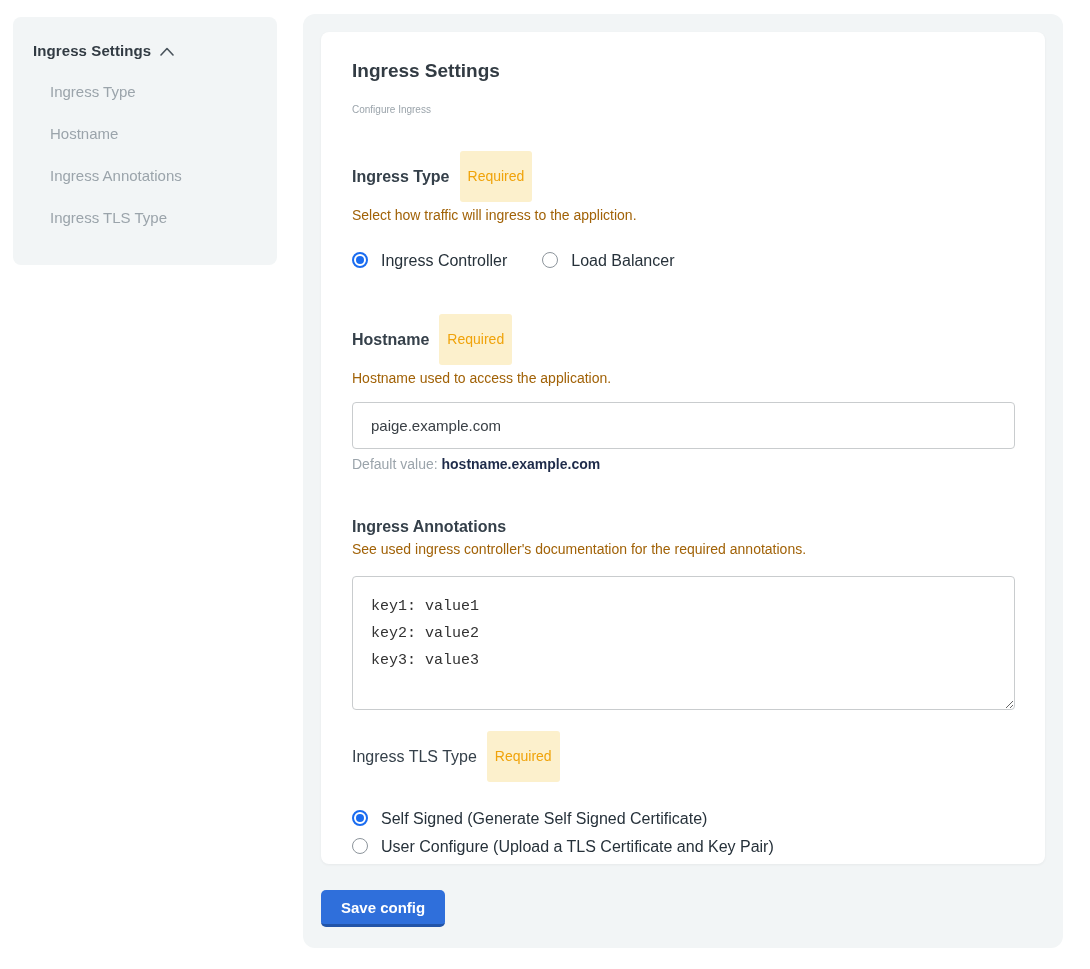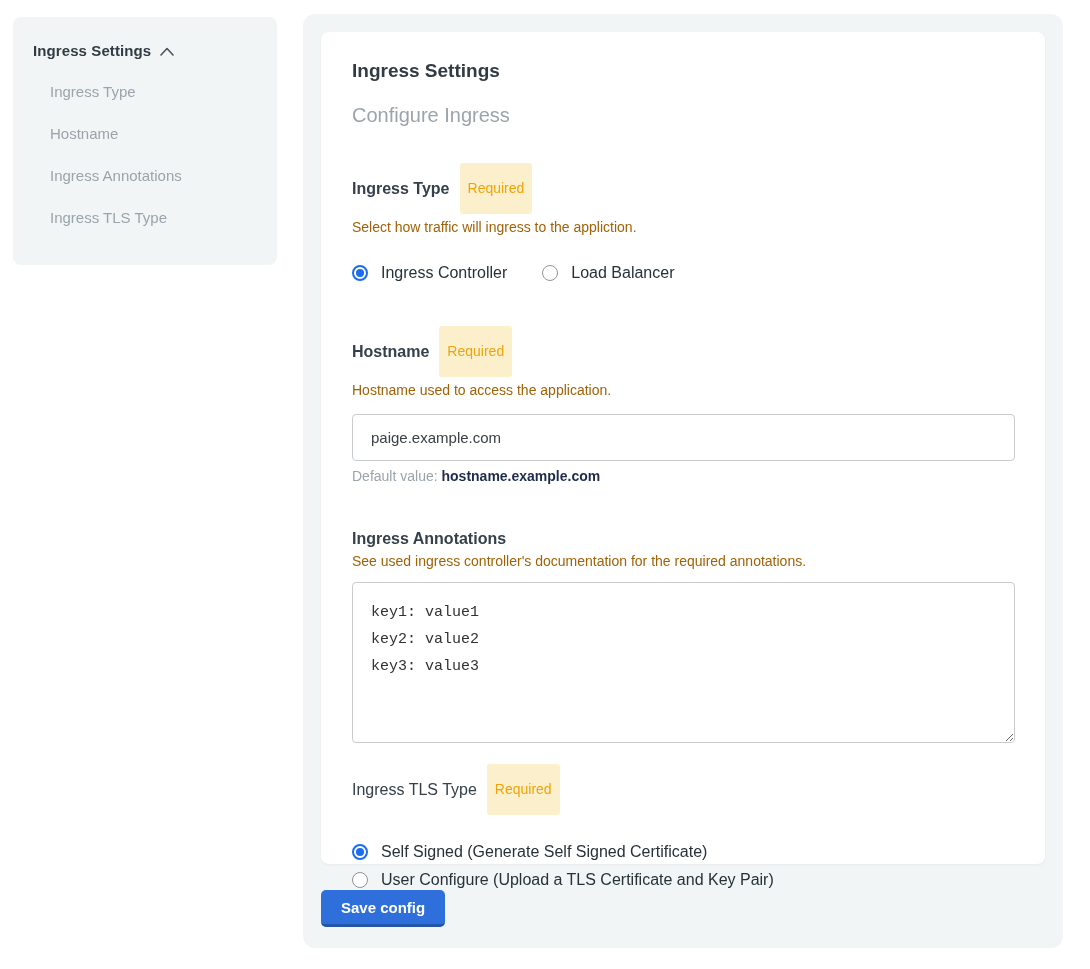--- a/index.html
+++ b/index.html
@@ -50,21 +50,21 @@
     padding: 18px;
   }
   .card {
     background: #ffffff;
     border-radius: 8px;
     width: 100%; height: 832px;
     padding: 28px 30px 0 31px;
     box-shadow: 0 1px 3px rgba(0,0,0,.05);
   }
   .card-title { font-size: 19px; font-weight: 700; color: #323b43; }
-  .card-subtitle { margin-top: 22px; font-size: 20px; color: #9ba4ab; }
+  .card-subtitle { margin-top: 22px; font-size: 10px; color: #9ba4ab; }
 
   .section-label-row { display: flex; align-items: center; gap: 10px; }
   .section-label { font-size: 16px; font-weight: 600; color: #35404a; }
   .section-label.medium { font-weight: 500; }
   .required-badge {
     background: var(--badge-bg, #fcf0cc);
     color: var(--badge-text, #f0a30a);
     font-size: 14px;
     padding: 17px 8px;
     border-radius: 3px;
@@ -73,21 +73,21 @@
   .section-desc { margin-top: 5px; font-size: 14px; color: #a16207; }
 
   .sec-ingress-type { margin-top: 36px; }
   .sec-hostname { margin-top: 44px; }
   .sec-annotations { margin-top: 46px; }
   .sec-tls { margin-top: 21px; }
 
   
   .radio-row-inline { margin-top: 29px; display: flex; gap: 35px; }
   .radio-stack { margin-top: 28px; display: flex; flex-direction: column; gap: 10px; }
-  .radio-option { display: flex; align-items: center; gap: 13px; cursor: pointer; }
+  .radio-option { display: flex; gap: 13px; cursor: pointer; }
   .radio {
     width: 16px; height: 16px; flex: none;
     border-radius: 50%;
     border: 1px solid #8d959c;
     background: #fff;
     position: relative;
   }
   .radio.checked { border: 2px solid var(--accent-blue, #1a6cf0); }
   .radio.checked::after {
     content: "";
@@ -108,22 +108,22 @@
     font-size: 15px; color: #3a4046;
     outline: none;
     display: block;
     background: #fff;
   }
   .helper-text { margin-top: 7px; font-size: 14px; color: #9ba4ab; }
   .helper-text b { color: #1e2b4a; font-weight: 700; }
 
   
   .annotations-textarea {
-    margin-top: 13px;
-    width: 100%; height: 161px;
+    margin-top: 19px;
+    width: 100%; height: 134px;
     border: 1px solid #c9ccce;
     border-radius: 4px;
     padding: 16px 18px;
     font-family: "Liberation Mono", monospace;
     font-size: 15px; line-height: 27px; color: #323232;
     outline: none;
     display: block;
     background: #fff;
   }
 

